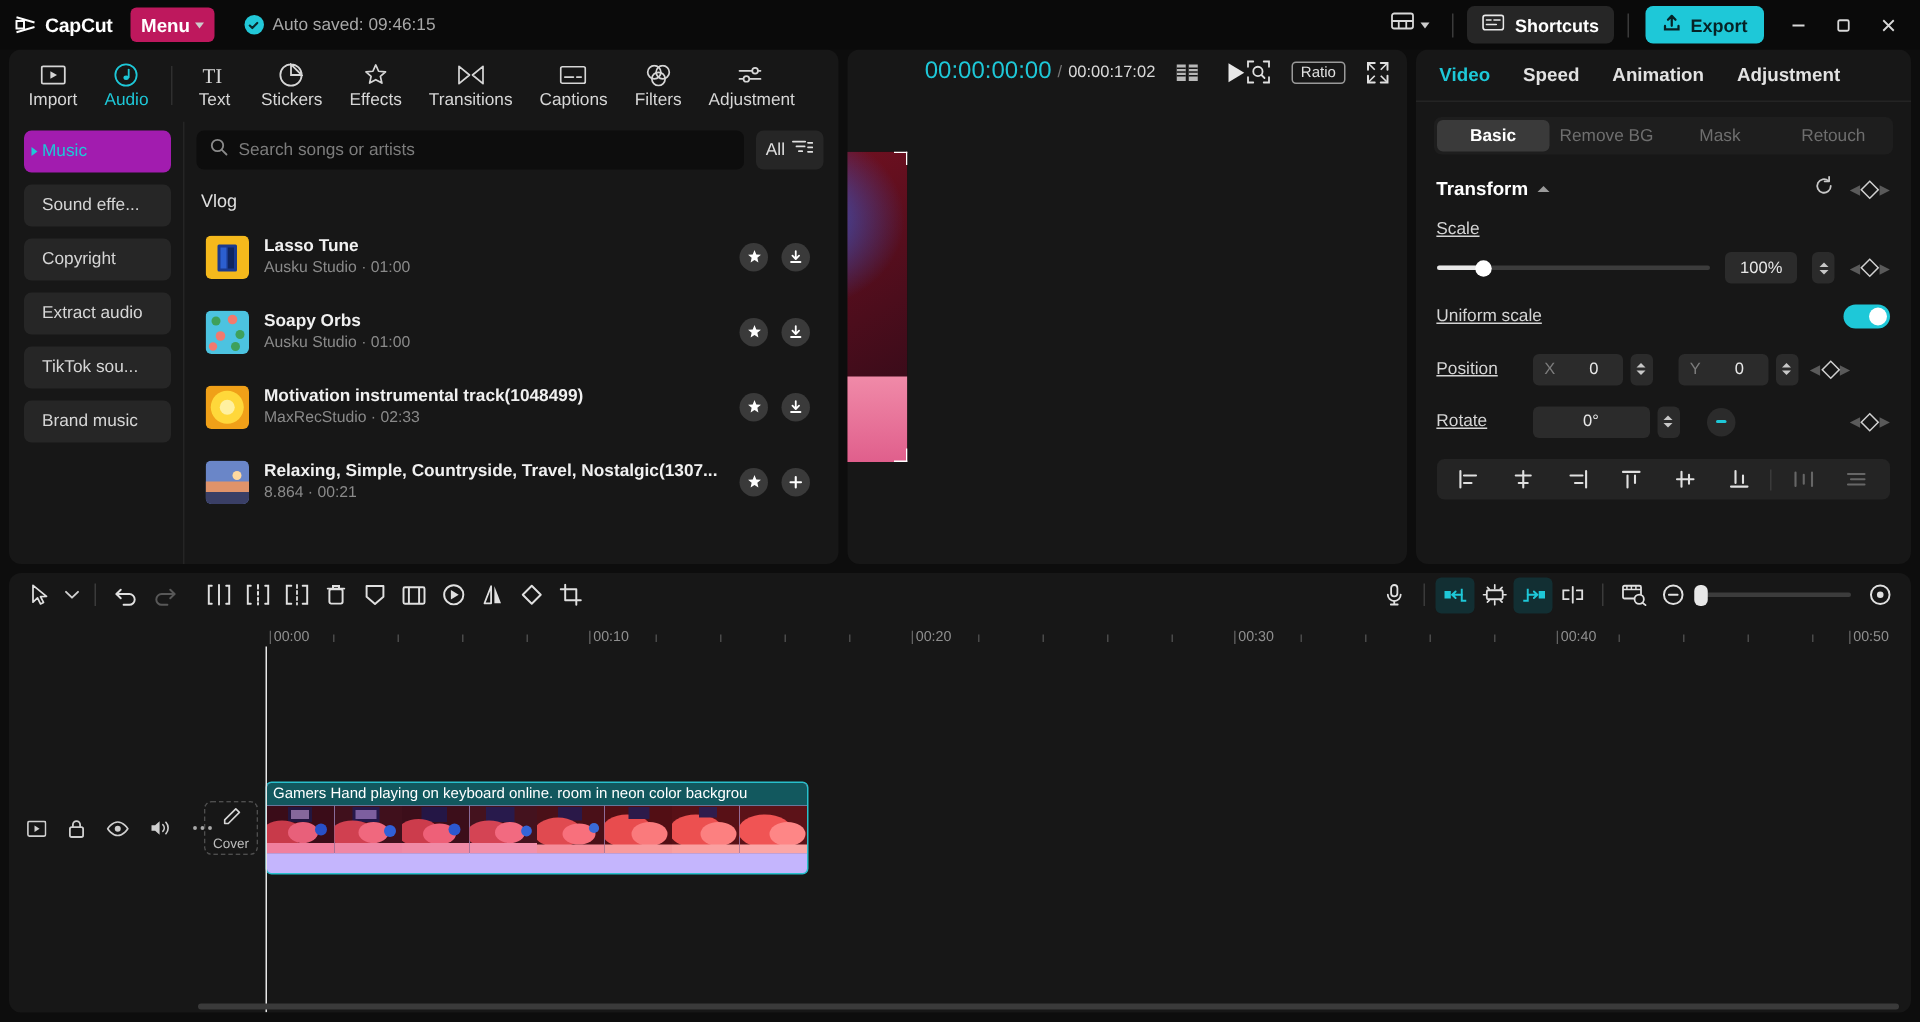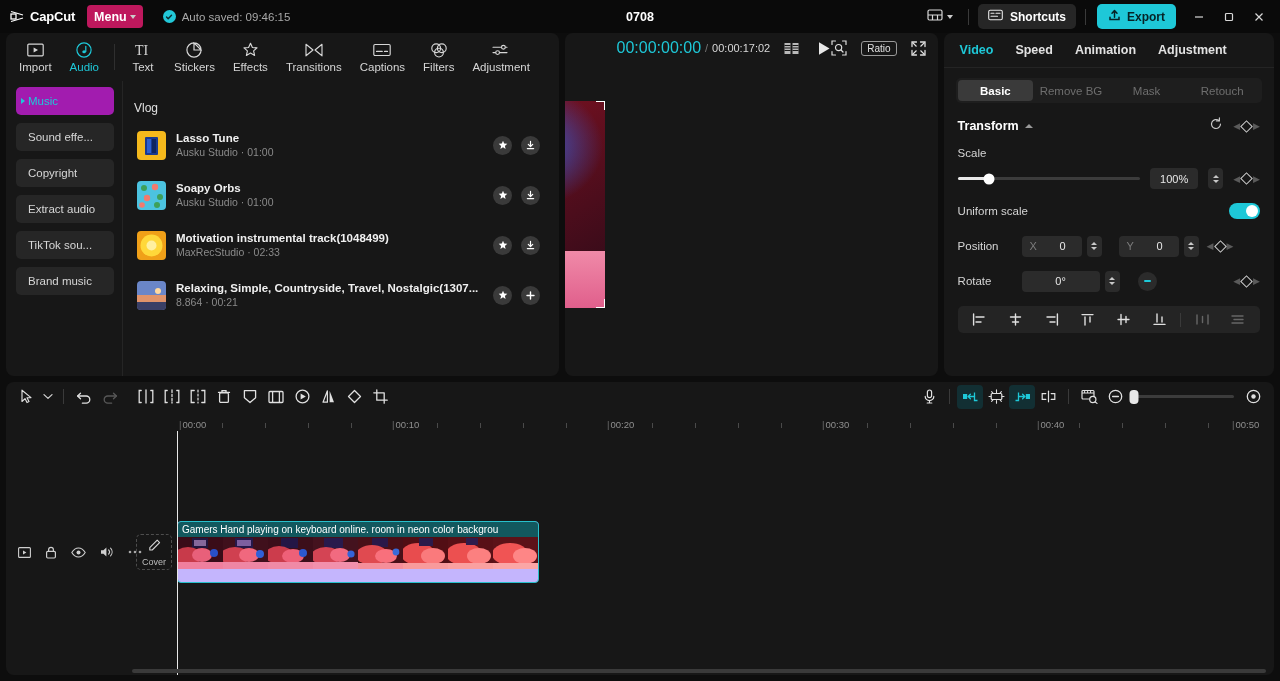--- a/index.html
+++ b/index.html
@@ -182,21 +182,21 @@
   .attr-body { flex: 1; padding: 0 14px; overflow: hidden; }
   .sec-head { display: flex; align-items: center; height: 34px; margin-top: 6px; }
   .sec-title { font-size: 12.5px; font-weight: bold; color: #fff; }
   .sec-caret { margin-left: 6px; width: 0; height: 0; border-left: 4px solid transparent; border-right: 4px solid transparent; border-bottom: 4px solid #9a9a9a; }
   .sec-actions { margin-left: auto; display: flex; align-items: center; gap: 10px; }
   .kf-group { display: flex; align-items: center; gap: 2px; }
   .kf-arrow { color: #5a5a5a; font-size: 9px; }
   .diamond {
     width: 9px; height: 9px; border: 1.3px solid #d0d0d0; transform: rotate(45deg); cursor: pointer;
   }
-  .row-label { font-size: 11.5px; color: #d4d4d4; }
+  .row-label { font-size: 11.5px; color: #d4d4d4; text-decoration: underline; }
   .scale-row { margin-top: 4px; }
   .slider-line { display: flex; align-items: center; gap: 10px; margin-top: 9px; }
   .slider {
     flex: 1; height: 3px; background: #3c3c3c; border-radius: 2px; position: relative; cursor: pointer;
   }
   .slider-fill { position: absolute; left: 0; top: 0; height: 3px; background: #e8e8e8; border-radius: 2px; }
   .slider-knob {
     position: absolute; top: 50%; transform: translate(-50%, -50%);
     width: 11px; height: 11px; background: #fff; border-radius: 50%;
   }
@@ -306,21 +306,20 @@
       <span class="chev"></span>
     </div>
     <div class="autosave">
       <span class="check-circle">
         <svg width="8" height="8" viewBox="0 0 8 8">
             <path d="M1.5 4 L3.2 5.7 L6.5 2.3" stroke="#0a2b2e" stroke-width="1.4" fill="none" stroke-linecap="round" stroke-linejoin="round"></path>
           </svg>
       </span>
       <span class="autosave-text">Auto saved: 09:46:15</span>
     </div>
-    <div class="proj-title">0708</div>
 
     <div class="header-right">
       <div class="layout-btn">
         <span>
           <svg width="16" height="14" viewBox="0 0 16 14">
               <rect x="1" y="2" width="14" height="10" rx="1.5" stroke="#d8d8d8" stroke-width="1.2" fill="none"></rect>
               <path d="M1 7h14M5.5 7v5M10.5 7v5" stroke="#d8d8d8" stroke-width="1.2"></path>
             </svg>
         </span>
         <span class="chev"></span>
@@ -480,20 +479,40 @@
           <div class="cat-item">
             <span>TikTok sou...</span>
           </div>
           <div class="cat-item">
             <span>Brand music</span>
           </div>
         </div>
         <div class="cat-divider"></div>
 
         <div class="songs-col">
+          <div class="search-row">
+            <div class="search-box">
+              <span>
+                <svg width="12" height="12" viewBox="0 0 12 12">
+                    <circle cx="5" cy="5" r="3.8" stroke="#8a8a8a" stroke-width="1.2" fill="none"></circle>
+                    <path d="M7.9 7.9 L11 11" stroke="#8a8a8a" stroke-width="1.2" stroke-linecap="round"></path>
+                  </svg>
+              </span>
+              <input type="text" placeholder="Search songs or artists" style="">
+            </div>
+            <div class="filter-btn">
+              <span class="filter-label">All</span>
+              <span>
+                <svg width="14" height="11" viewBox="0 0 14 11">
+                    <path d="M0.6 1.4h8.2M3 4.6h5.4M4.6 7.8h2.2" stroke="#e0e0e0" stroke-width="1.2" stroke-linecap="round"></path>
+                    <path d="M10.6 2.2h3M10.6 5.2h3M10.6 8.2h3" stroke="#e0e0e0" stroke-width="1.1" stroke-linecap="round"></path>
+                  </svg>
+              </span>
+            </div>
+          </div>
 
           <div class="group-title">Vlog</div>
 
           <div class="song-list">
             <div class="song-row">
               <span class="song-thumb">
                 <svg width="29" height="29" viewBox="0 0 29 29">
                     <rect width="29" height="29" fill="#f5b91c"></rect>
                     <rect x="8" y="6" width="13" height="18" rx="1" fill="#1a3a8f"></rect>
                     <rect x="10" y="8" width="4" height="14" fill="#2c5fd0"></rect>

